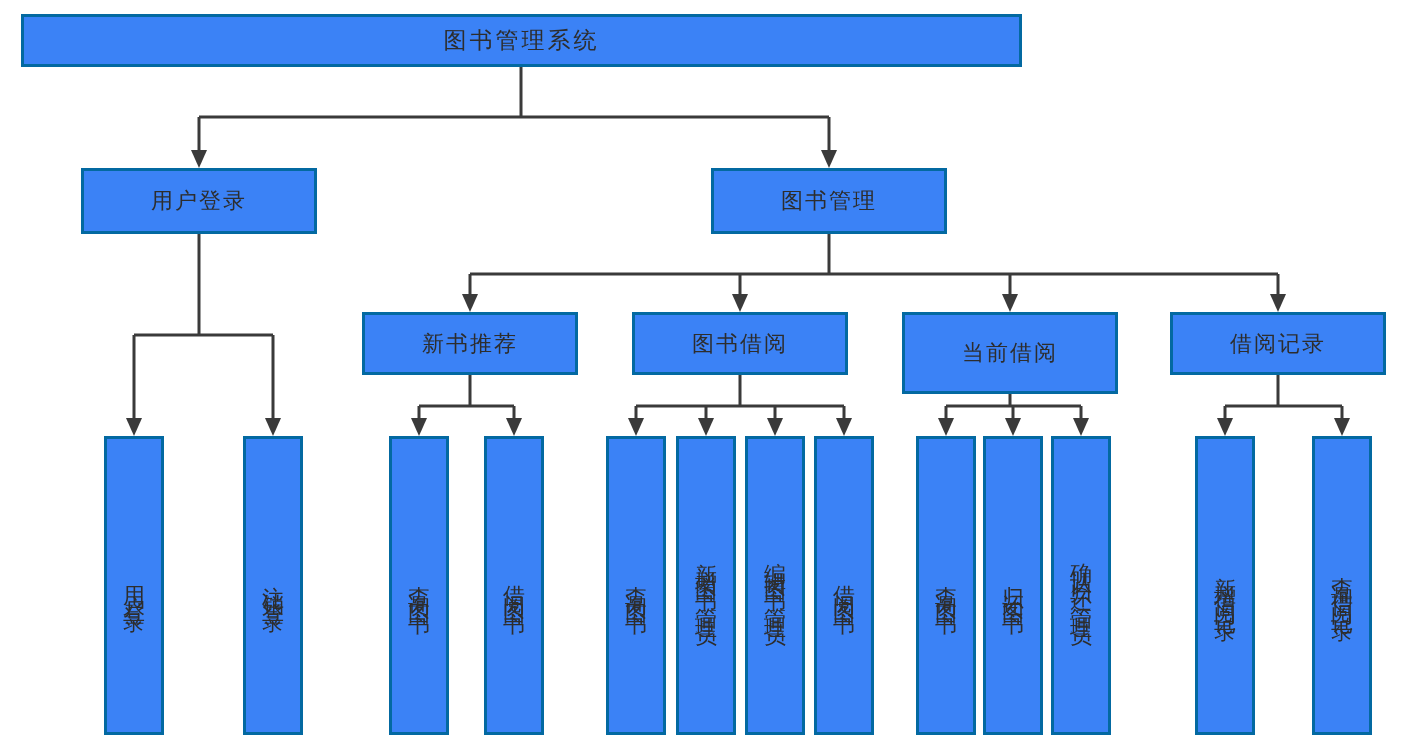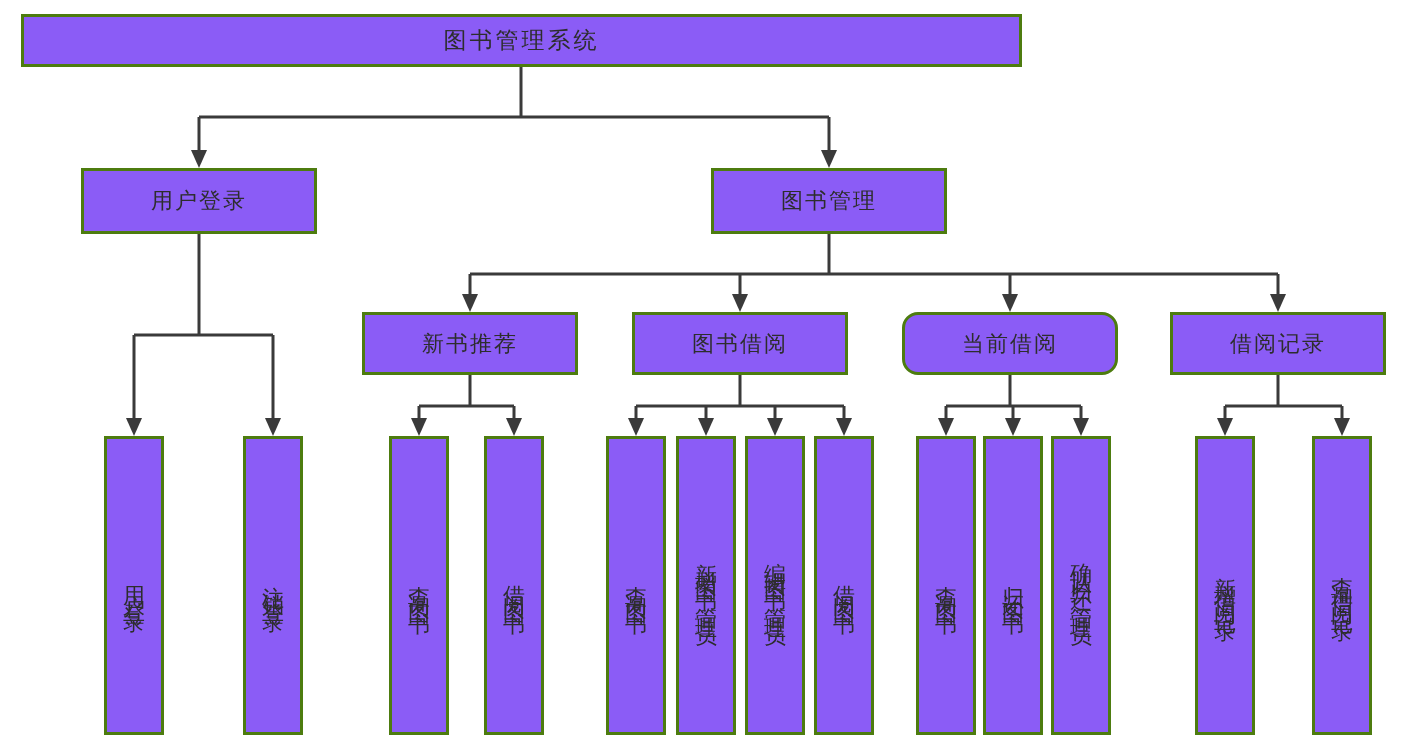--- a/index.html
+++ b/index.html
@@ -17,22 +17,22 @@
   }
   .connectors {
     position: absolute;
     left: 0;
     top: 0;
     z-index: 1;
   }
   .node {
     position: absolute;
     box-sizing: border-box;
-    border: 3px solid #4d7c0f;
-    background: #8b5cf6;
+    border: 3px solid #0369a1;
+    background: #3b82f6;
     display: flex;
     align-items: center;
     justify-content: center;
     color: #2d2d2d;
     z-index: 2;
   }
   .node.root  { font-size: 23px; letter-spacing: 3px; }
   .node.lvl1  { font-size: 22px; letter-spacing: 2px; }
   .node.lvl2  { font-size: 22px; letter-spacing: 2px; }
   .node.leaf  { top: 436px; width: 60px; height: 299px; }
@@ -102,21 +102,21 @@
     </g>
   </svg>
 
   <div class="node root" style="left:21px; top:14px; width:1001px; height:53px;">图书管理系统</div>
 
   <div class="node lvl1" style="left:81px; top:168px; width:236px; height:66px;">用户登录</div>
   <div class="node lvl2" style="left:362px; top:312px; width:216px; height:63px;">新书推荐</div>
 
   <div class="node lvl1" style="left:711px; top:168px; width:236px; height:66px;">图书管理</div>
   <div class="node lvl2" style="left:632px; top:312px; width:216px; height:63px;">图书借阅</div>
-  <div class="node lvl2" style="left:902px; top:312px; width:216px; height:63px;border-radius:16px;">当前借阅</div>
+  <div class="node lvl2" style="left:902px; top:312px; width:216px; height:82px;">当前借阅</div>
   <div class="node lvl2" style="left:1170px; top:312px; width:216px; height:63px;">借阅记录</div>
 
   <div class="node leaf" style="left:104px;">
     <span class="leaf-label">用户登录</span>
   </div>
   <div class="node leaf" style="left:243px;">
     <span class="leaf-label">注销登录</span>
   </div>
 
   <div class="node leaf" style="left:389px;">

